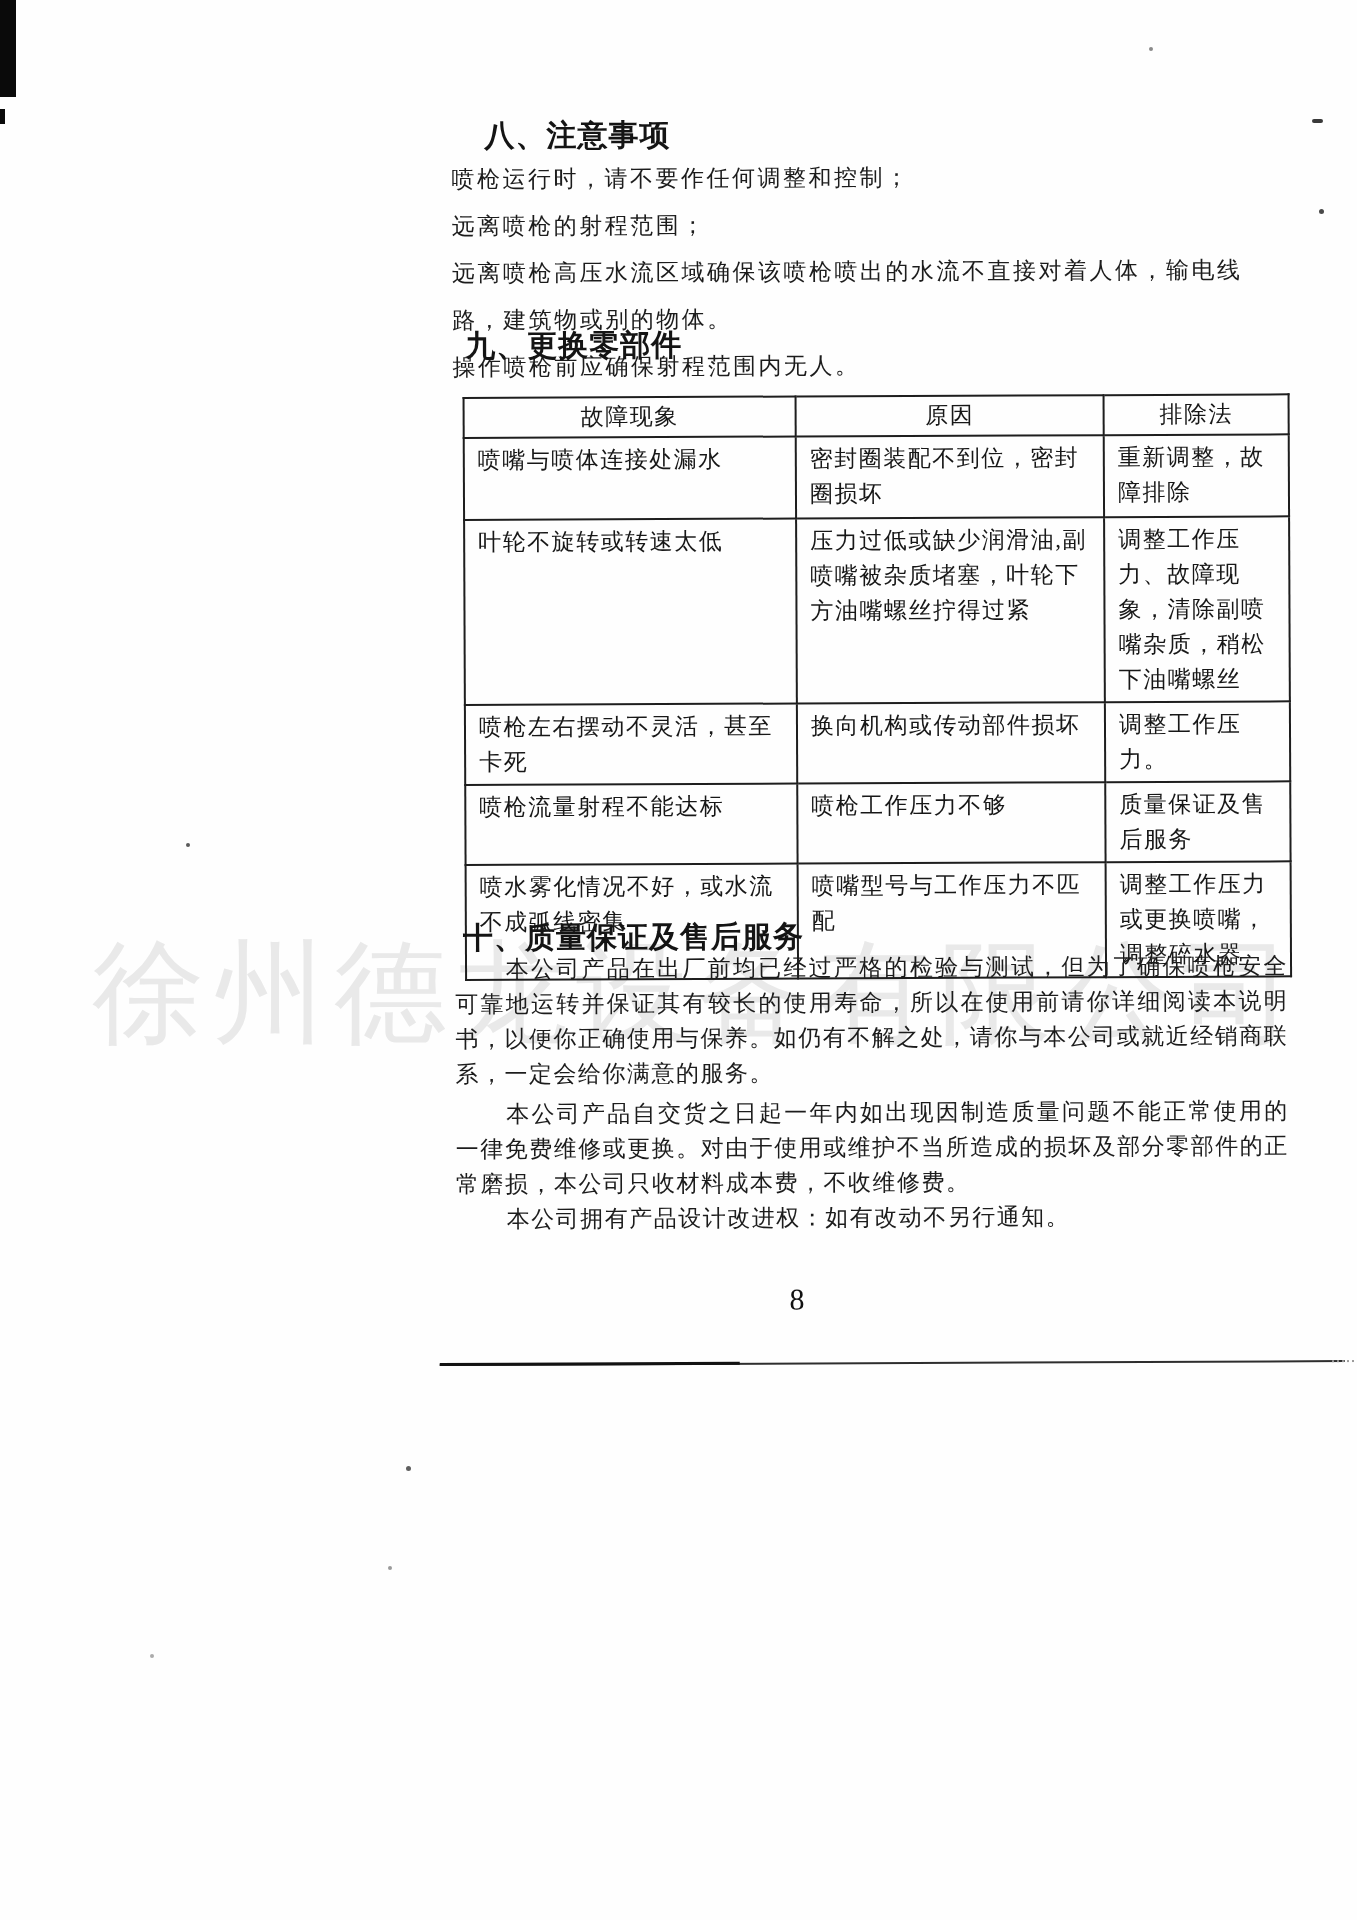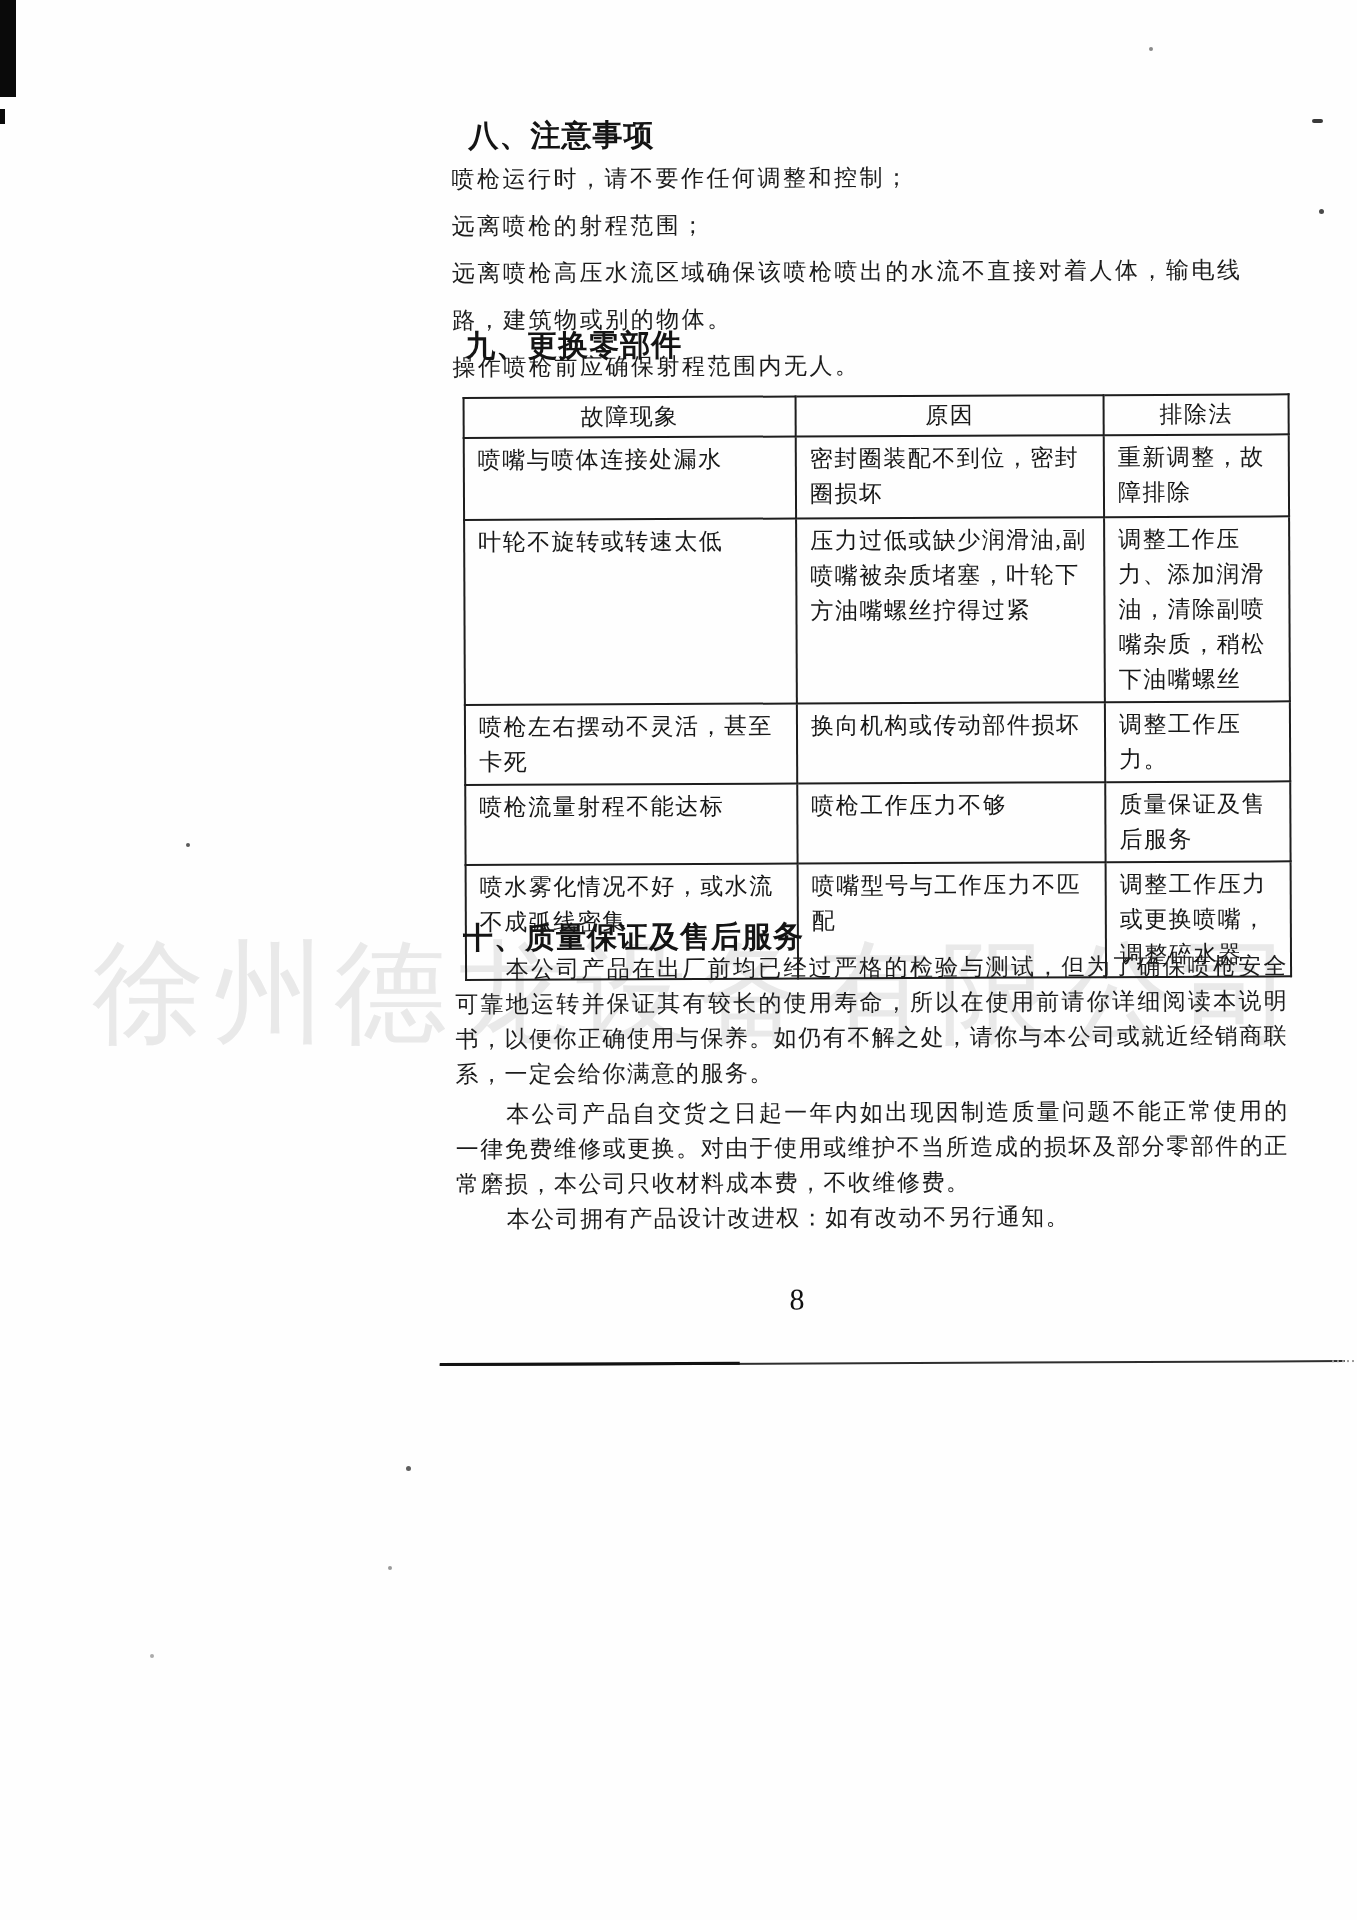--- a/index.html
+++ b/index.html
@@ -37,21 +37,21 @@
     color:#e9e9e9;z-index:0;
   }
 
   
   .hd{
     position:absolute;left:463px;margin:0;
     font-family:"Liberation Sans", sans-serif;
     font-weight:bold;font-size:30px;line-height:34px;
     color:#141414;letter-spacing:1px;z-index:2;
   }
-  .h8{top:118px;left:472px;}
+  .h8{top:118px;left:488px;}
   .h9{top:328px;left:468px;}
   .h10{top:920px;left:463px;}
 
   
   .line{
     position:absolute;left:455px;margin:0;
     font-size:23px;line-height:28px;color:#1c1c1c;
     letter-spacing:2.5px;white-space:nowrap;z-index:2;
   }
   .l80{top:165px;}
@@ -153,21 +153,21 @@
       </thead>
       <tbody>
         <tr class="r0">
           <td>喷嘴与喷体连接处漏水</td>
           <td>密封圈装配不到位，密封圈损坏</td>
           <td>重新调整，故障排除</td>
         </tr>
         <tr class="r1">
           <td>叶轮不旋转或转速太低</td>
           <td>压力过低或缺少润滑油,副喷嘴被杂质堵塞，叶轮下方油嘴螺丝拧得过紧</td>
-          <td>调整工作压力、添加润滑油，清除副喷嘴杂质，稍松下油嘴螺丝</td>
+          <td>调整工作压力、故障现象，清除副喷嘴杂质，稍松下油嘴螺丝</td>
         </tr>
         <tr class="r2">
           <td>喷枪左右摆动不灵活，甚至卡死</td>
           <td>换向机构或传动部件损坏</td>
           <td>调整工作压力。</td>
         </tr>
         <tr class="r3">
           <td>喷枪流量射程不能达标</td>
           <td>喷枪工作压力不够</td>
           <td>质量保证及售后服务</td>

